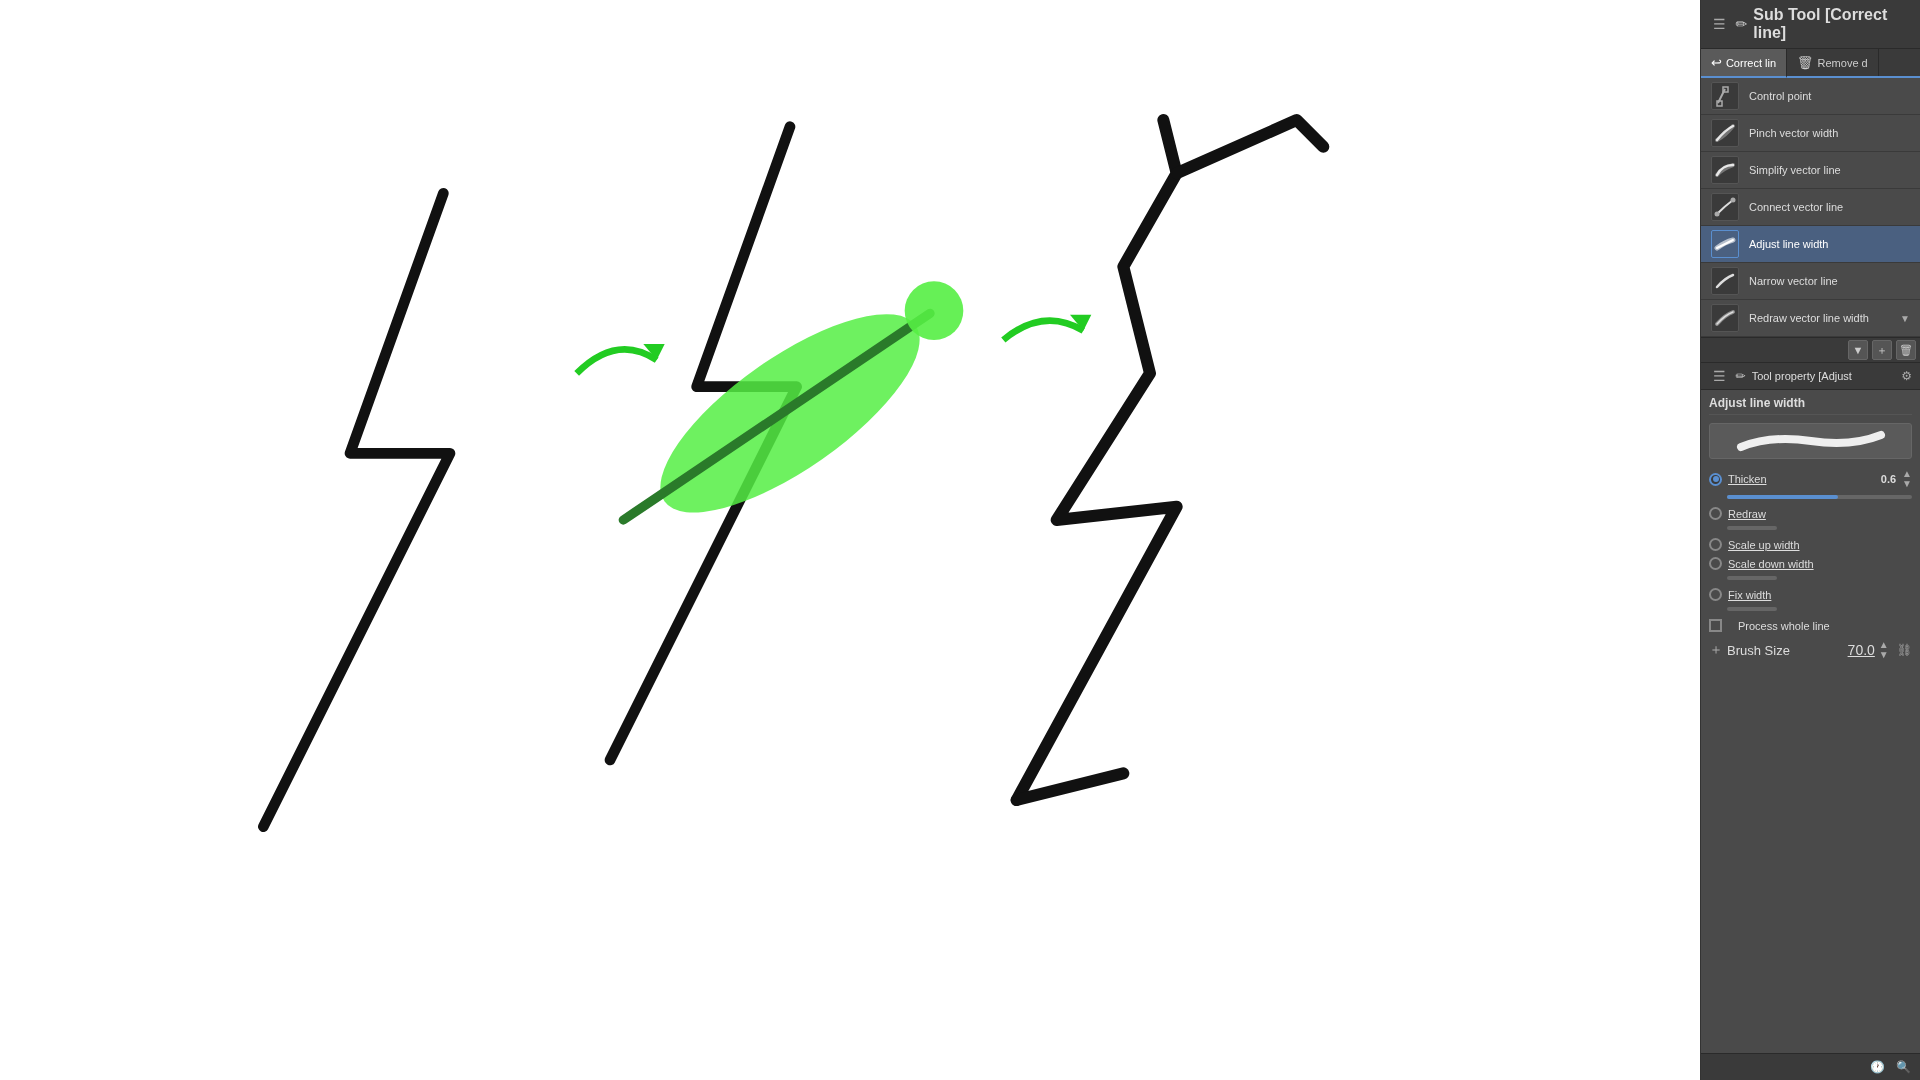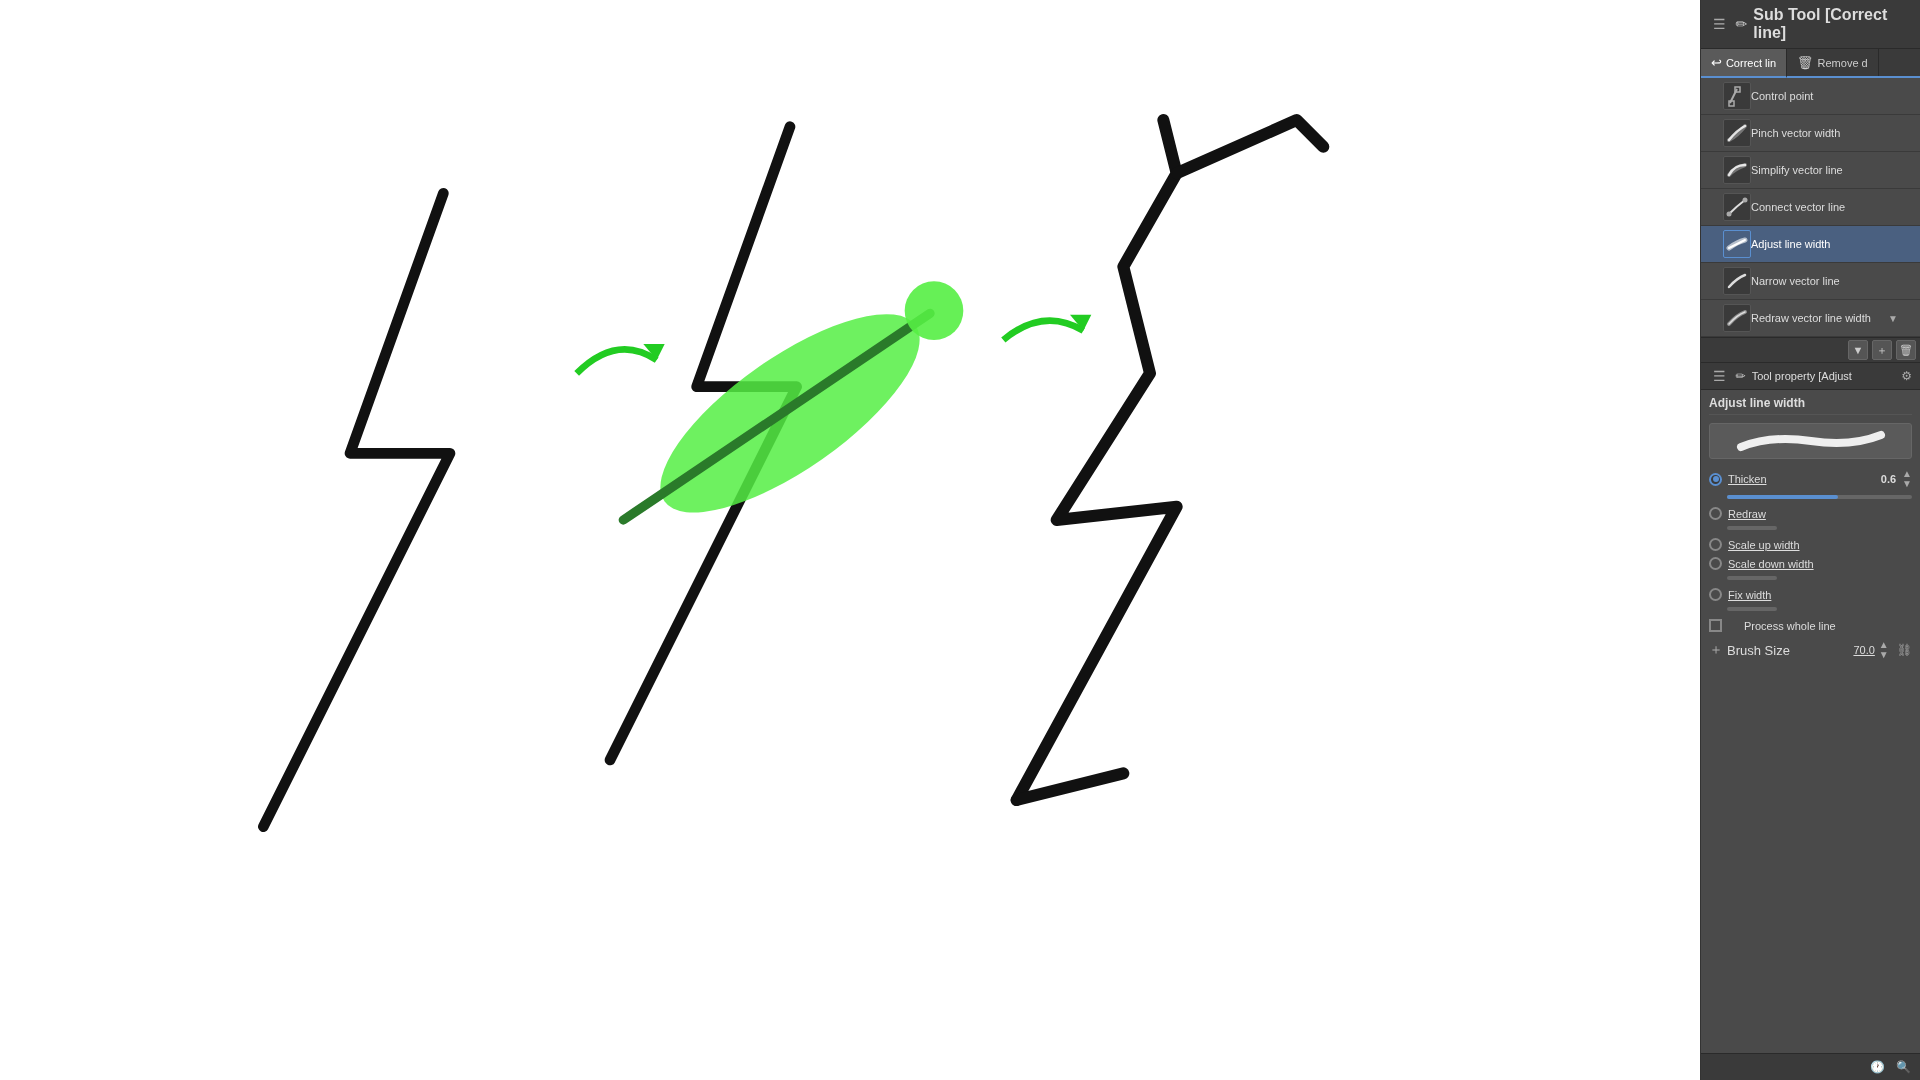--- a/index.html
+++ b/index.html
@@ -84,22 +84,22 @@
     
     .tool-list {
       flex: 0 0 auto;
       background: #4a4a4a;
       overflow-y: auto;
     }
 
     .tool-item {
       display: flex;
       align-items: center;
-      padding: 4px 22px;
-      gap: 0;
+      padding: 4px 10px;
+      gap: 10px;
       cursor: pointer;
       border-bottom: 1px solid #3a3a3a;
       min-height: 36px;
     }
     .tool-item.active {
       background: #4a6080;
     }
     .tool-icon-box {
       width: 28px;
       height: 28px;
@@ -262,21 +262,21 @@
       background: #666;
       border-radius: 2px;
       margin: 2px 0 8px 18px;
       width: 50px;
     }
 
     
     .checkbox-option {
       display: flex;
       align-items: center;
-      gap: 22px;
+      gap: 16px;
       margin-bottom: 6px;
       cursor: pointer;
     }
     .checkbox-box {
       width: 13px;
       height: 13px;
       border: 2px solid #888;
       background: #4a4a4a;
       flex-shrink: 0;
     }
@@ -297,21 +297,21 @@
       font-size: 14px;
       cursor: pointer;
     }
     .brush-size-label {
       color: #ddd;
       font-size: 13px;
       flex: 1;
     }
     .brush-size-value {
       color: #ddd;
-      font-size: 11px;
+      font-size: 14px;
       text-decoration: underline;
     }
 
     
     .panel-bottom {
       background: #3a3a3a;
       display: flex;
       justify-content: flex-end;
       padding: 3px 6px;
       gap: 6px;

